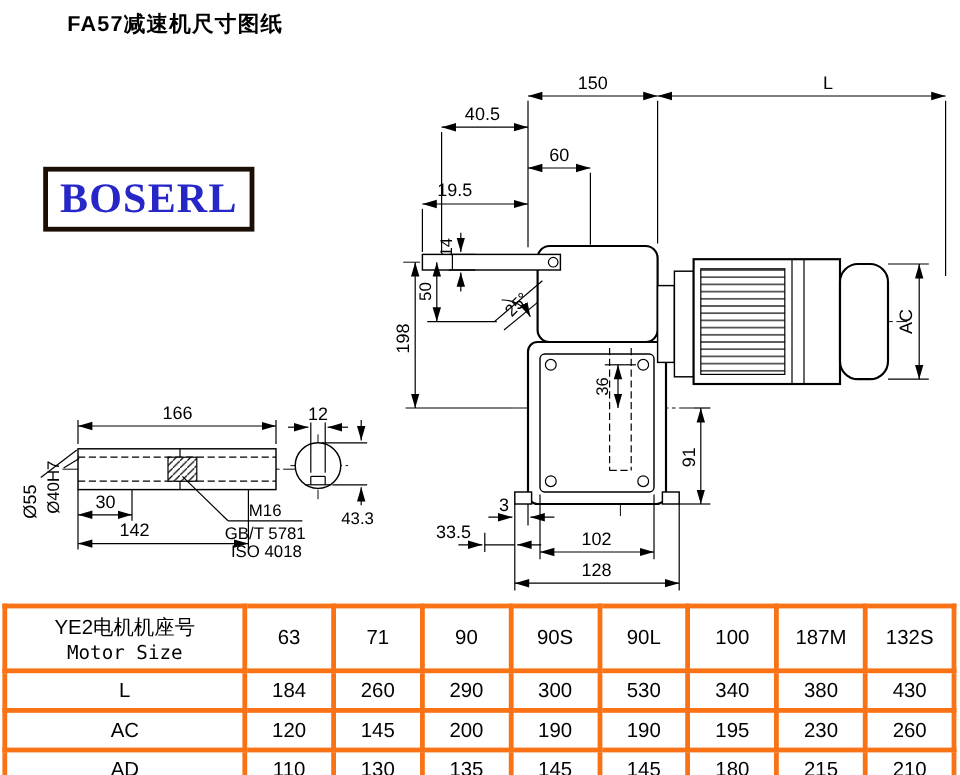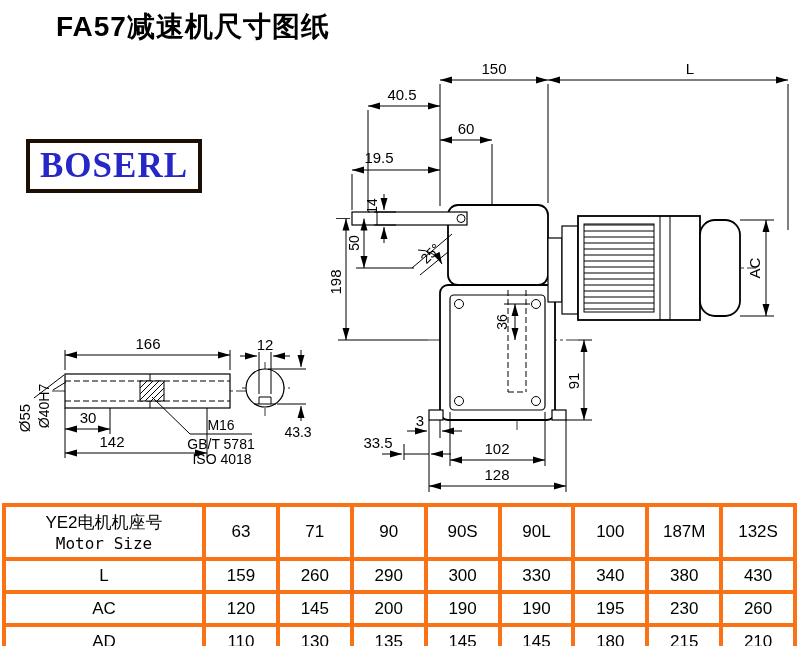--- a/index.html
+++ b/index.html
@@ -1,19 +1,19 @@
 <!DOCTYPE html>
 <html><head>
 <meta charset="utf-8">
 <style>
   html,body{margin:0;padding:0;background:#fff;}
   .page{position:relative;width:800px;height:646px;background:#fff;overflow:hidden;
         font-family:"Liberation Sans",sans-serif;color:#000;}
-  .title{position:absolute;left:56px;top:8px;font-size:28px;font-weight:bold;letter-spacing:1px;}
-  .logo{position:absolute;left:26px;top:139px;width:168px;height:46px;border:4px solid #1a0e05;
+  .title{position:absolute;left:56px;top:8px;font-size:18px;font-weight:bold;letter-spacing:1px;}
+  .logo{position:absolute;left:36px;top:139px;width:168px;height:46px;border:4px solid #1a0e05;
         background:#fff;display:flex;align-items:center;justify-content:center;}
   .logo span{font-family:"Liberation Serif",serif;font-weight:bold;font-size:35px;color:#2727c8;letter-spacing:1px;}
   svg{position:absolute;left:0;top:0;}
   
   .ol{fill:#fff;stroke:#000;stroke-width:1.8;}
   .ol2{fill:#fff;stroke:#000;stroke-width:1.2;}
   .thin{stroke:#000;stroke-width:1;fill:none;}
   .dim{stroke:#000;stroke-width:1;fill:none;}
   .cl{stroke:#000;stroke-width:0.8;fill:none;stroke-dasharray:14 3 3 3;}
   .hid{stroke:#000;stroke-width:1;fill:none;stroke-dasharray:6 3;}
@@ -251,25 +251,25 @@
       <td>71</td>
       <td>90</td>
       <td>90S</td>
       <td>90L</td>
       <td>100</td>
       <td>187M</td>
       <td>132S</td>
     </tr>
     <tr class="row">
       <td>L</td>
-      <td>159</td>
+      <td>184</td>
       <td>260</td>
       <td>290</td>
       <td>300</td>
-      <td>330</td>
+      <td>530</td>
       <td>340</td>
       <td>380</td>
       <td>430</td>
     </tr>
     <tr class="row">
       <td>AC</td>
       <td>120</td>
       <td>145</td>
       <td>200</td>
       <td>190</td>

